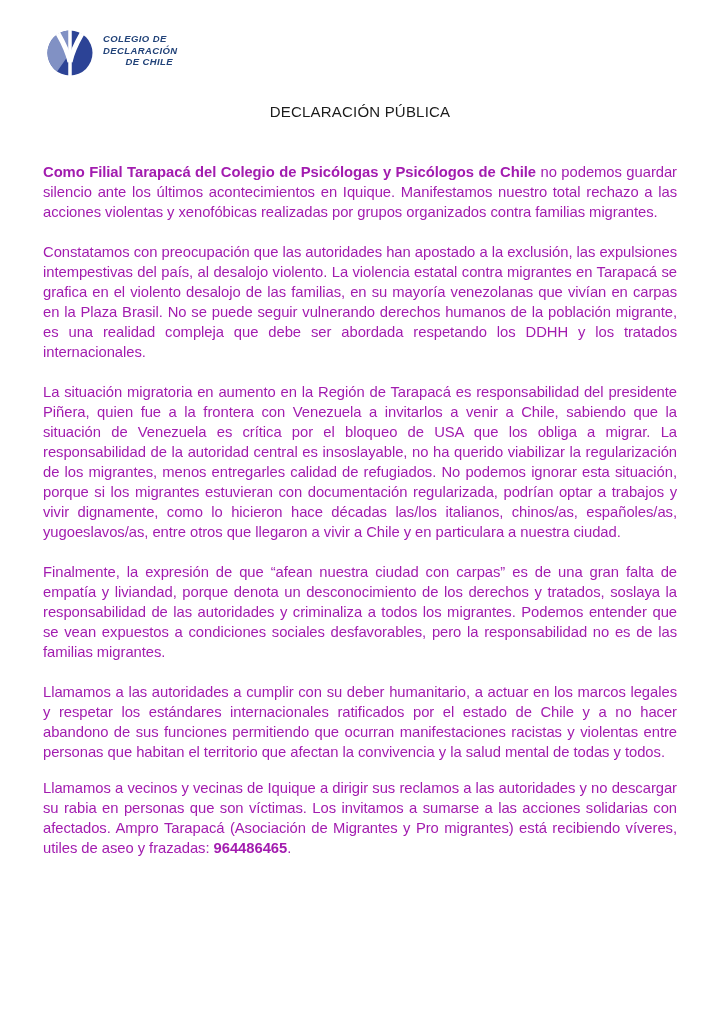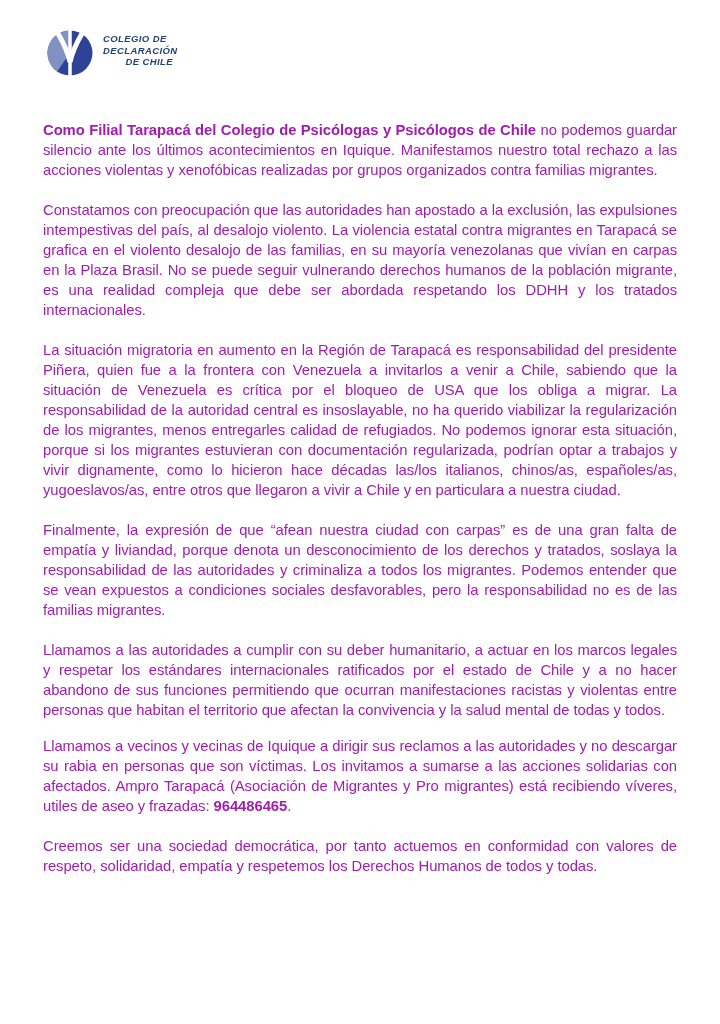--- a/index.html
+++ b/index.html
@@ -76,30 +76,30 @@
         </g>
       </svg>
     </div>
     <div class="logo-text">
       <div class="l1">COLEGIO DE</div>
       <div class="l2">DECLARACIÓN</div>
       <div class="l3">DE CHILE</div>
     </div>
   </div>
 
+  <h1 class="doc-title">DECLARACIÓN PÚBLICA</h1>
 
   <div class="content">
     <p><b>Como Filial Tarapacá del Colegio de Psicólogas y Psicólogos de Chile</b><span> no podemos guardar silencio ante los últimos acontecimientos en Iquique. Manifestamos nuestro total rechazo a las acciones violentas y xenofóbicas  realizadas por grupos organizados contra familias migrantes.</span></p>
 
     <p>Constatamos con preocupación que las autoridades han apostado a la exclusión, las expulsiones intempestivas del país, al desalojo violento.  La violencia estatal contra migrantes en Tarapacá se grafica en el violento desalojo de las familias, en su mayoría venezolanas que vivían en carpas en la Plaza Brasil. No se puede seguir vulnerando derechos humanos de la población migrante, es una realidad compleja que debe ser abordada respetando los DDHH y los tratados internacionales.</p>
 
     <p>La situación migratoria en aumento en la Región de Tarapacá es responsabilidad del presidente Piñera, quien fue a la frontera con Venezuela a invitarlos a venir a Chile, sabiendo que la situación de Venezuela es crítica por el bloqueo de USA que los obliga a migrar. La responsabilidad de la autoridad central es insoslayable, no ha querido viabilizar la regularización de los migrantes, menos entregarles calidad de refugiados. No podemos ignorar esta situación, porque si los migrantes estuvieran con documentación regularizada, podrían optar a trabajos y  vivir dignamente, como lo hicieron hace décadas las/los italianos, chinos/as, españoles/as, yugoeslavos/as, entre otros que llegaron a vivir a Chile y en particulara a nuestra ciudad.</p>
 
     <p>Finalmente, la expresión de que “afean nuestra ciudad con carpas” es de una gran falta de empatía y  liviandad, porque denota un desconocimiento de los derechos y tratados, soslaya la responsabilidad de las autoridades y criminaliza a todos los migrantes. Podemos entender que se vean expuestos a condiciones sociales desfavorables, pero la responsabilidad no es de las familias migrantes.</p>
 
     <p class="nogap">Llamamos a las autoridades a cumplir con su deber humanitario, a actuar en los marcos legales y respetar los estándares internacionales ratificados por el estado de Chile y a no hacer abandono de sus funciones permitiendo que ocurran manifestaciones racistas y violentas entre personas que habitan el territorio que afectan la convivencia y la salud mental de todas y todos.</p>
 
     <p><span>Llamamos a vecinos y vecinas de Iquique a dirigir sus reclamos a las autoridades y no descargar su rabia en personas que son víctimas. Los invitamos a sumarse a las acciones solidarias con afectados. Ampro Tarapacá (Asociación de Migrantes y Pro migrantes) está recibiendo víveres, utiles de aseo y frazadas: </span><b>964486465</b><span>.</span></p>
 
-    <p>Creemos ser una sociedad democrática, por tanto actuemos en conformidad con valores de respeto, solidaridad, empatía y respetemos los Derechos Humanos de todos y todas.</p>
   </div>
 
 </div>
 
 </body></html>

